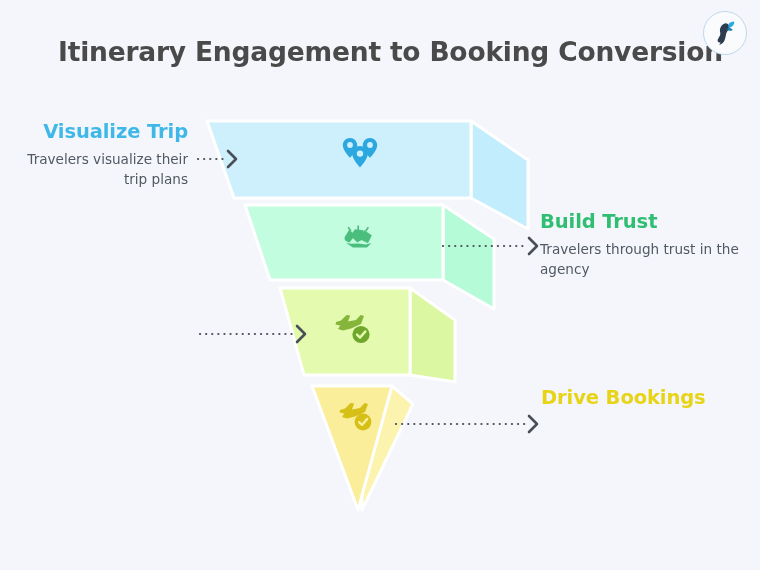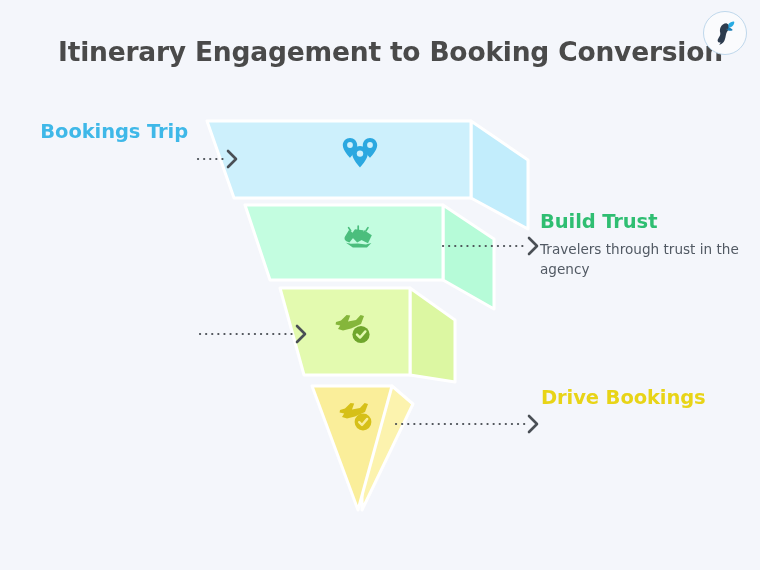--- a/index.html
+++ b/index.html
@@ -181,21 +181,22 @@
       </g>
 
       <g>
         <line x1="396" y1="424" x2="528" y2="424" stroke="#4A4F55" stroke-width="2.2" stroke-linecap="round" stroke-dasharray="0.1 6"></line>
         <path d="M529 416 L537 424 L529 432" stroke="#4A4F55" stroke-width="2.6" fill="none" stroke-linecap="round" stroke-linejoin="round"></path>
       </g>
     </g>
   </svg>
 
   <div class="callout left-side c1">
-    <div class="headline h-blue">Bookings Trip</div>
+    <div class="headline h-blue">Visualize Trip</div>
+    <div class="desc">Travelers visualize their trip plans</div>
   </div>
 
   <div class="callout right-side c2">
     <div class="headline h-green">Build Trust</div>
     <div class="desc">Travelers through trust in the agency</div>
   </div>
 
   <div class="callout left-side c3">
   </div>
 

